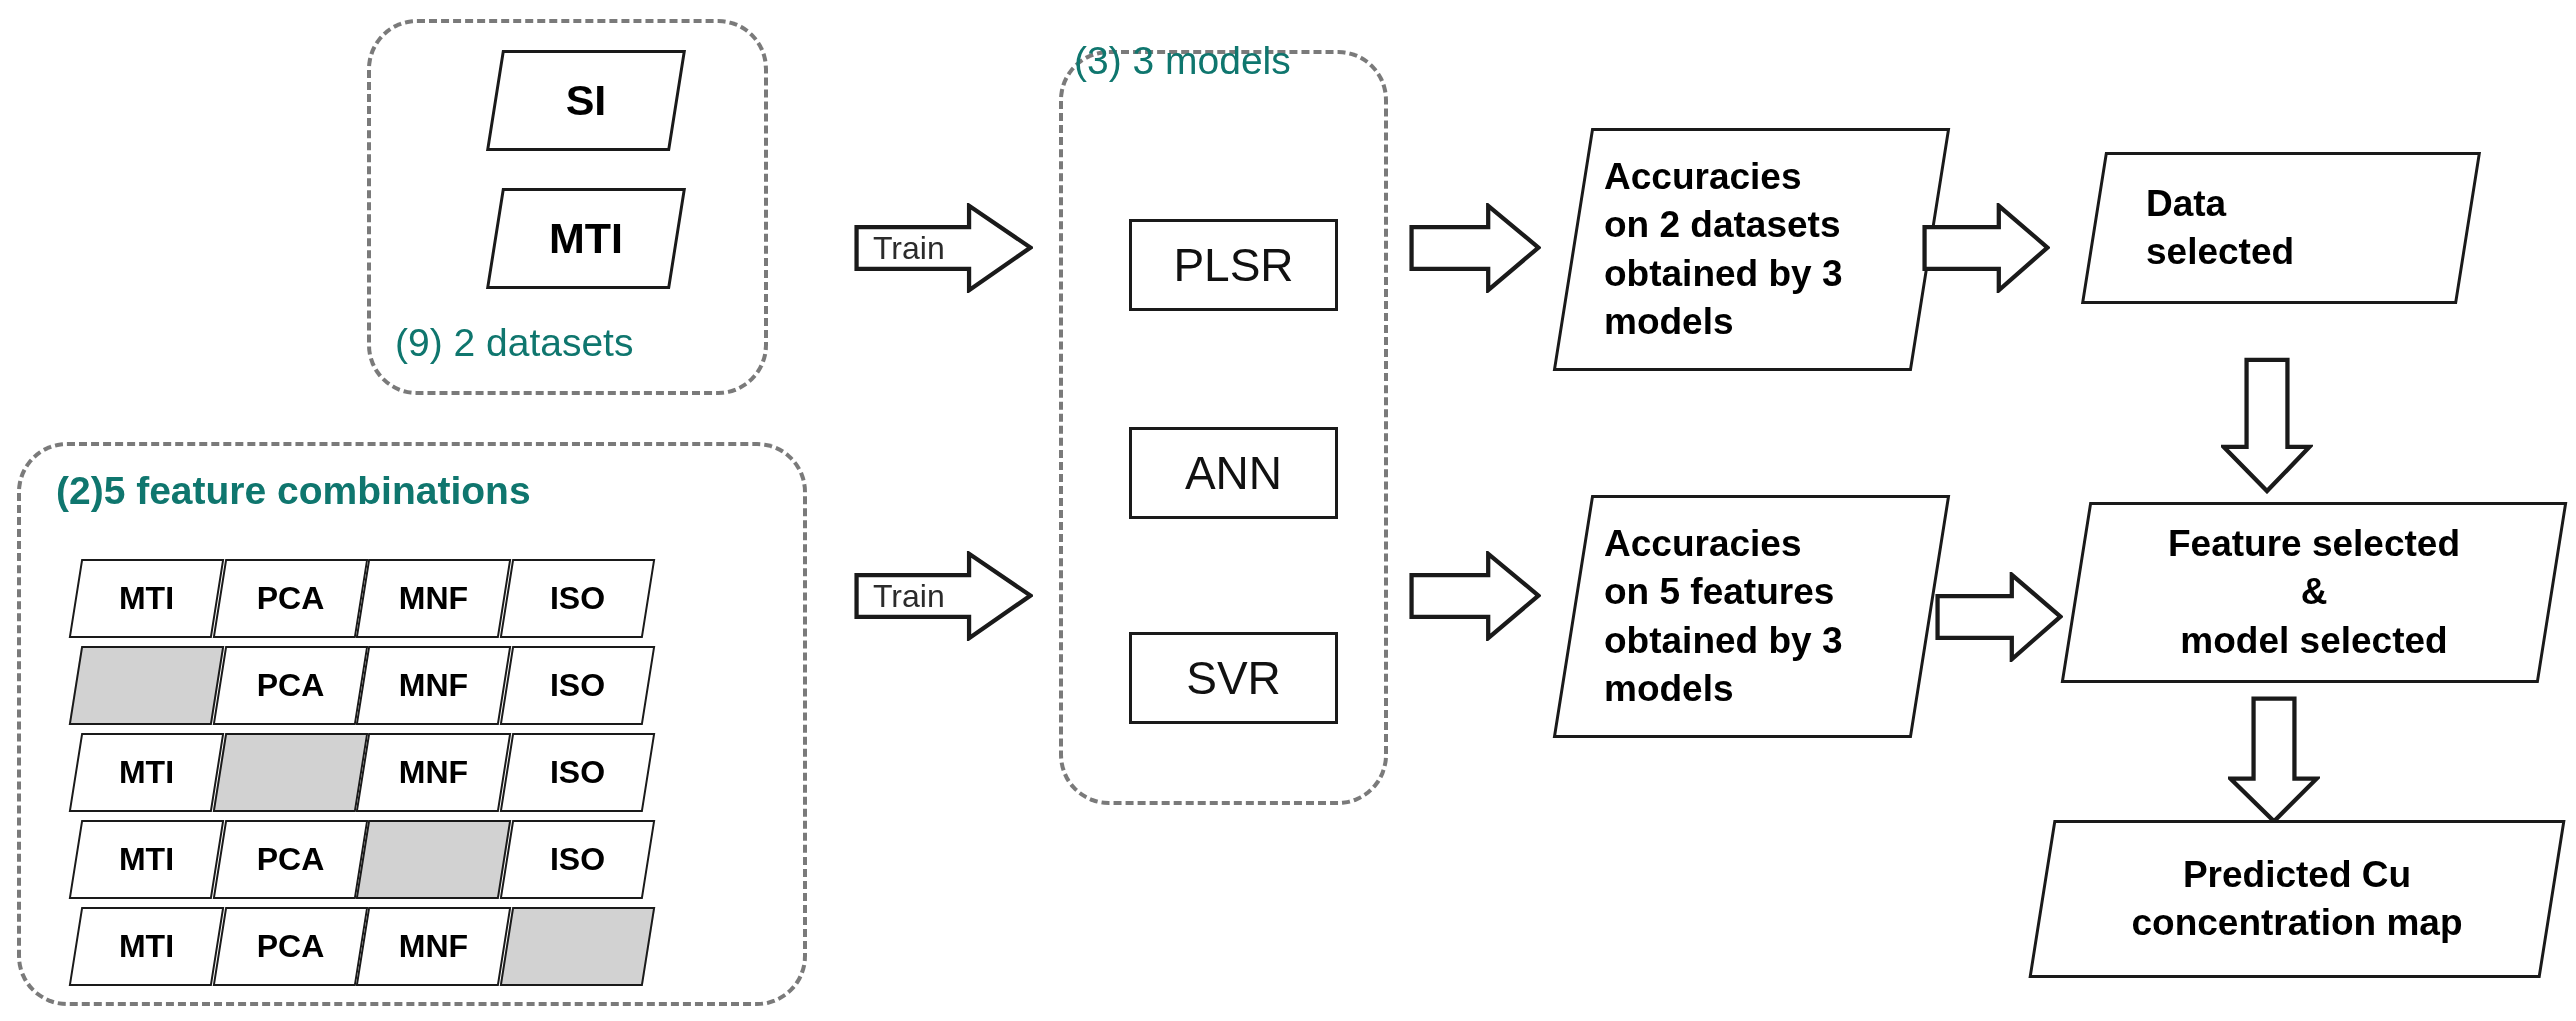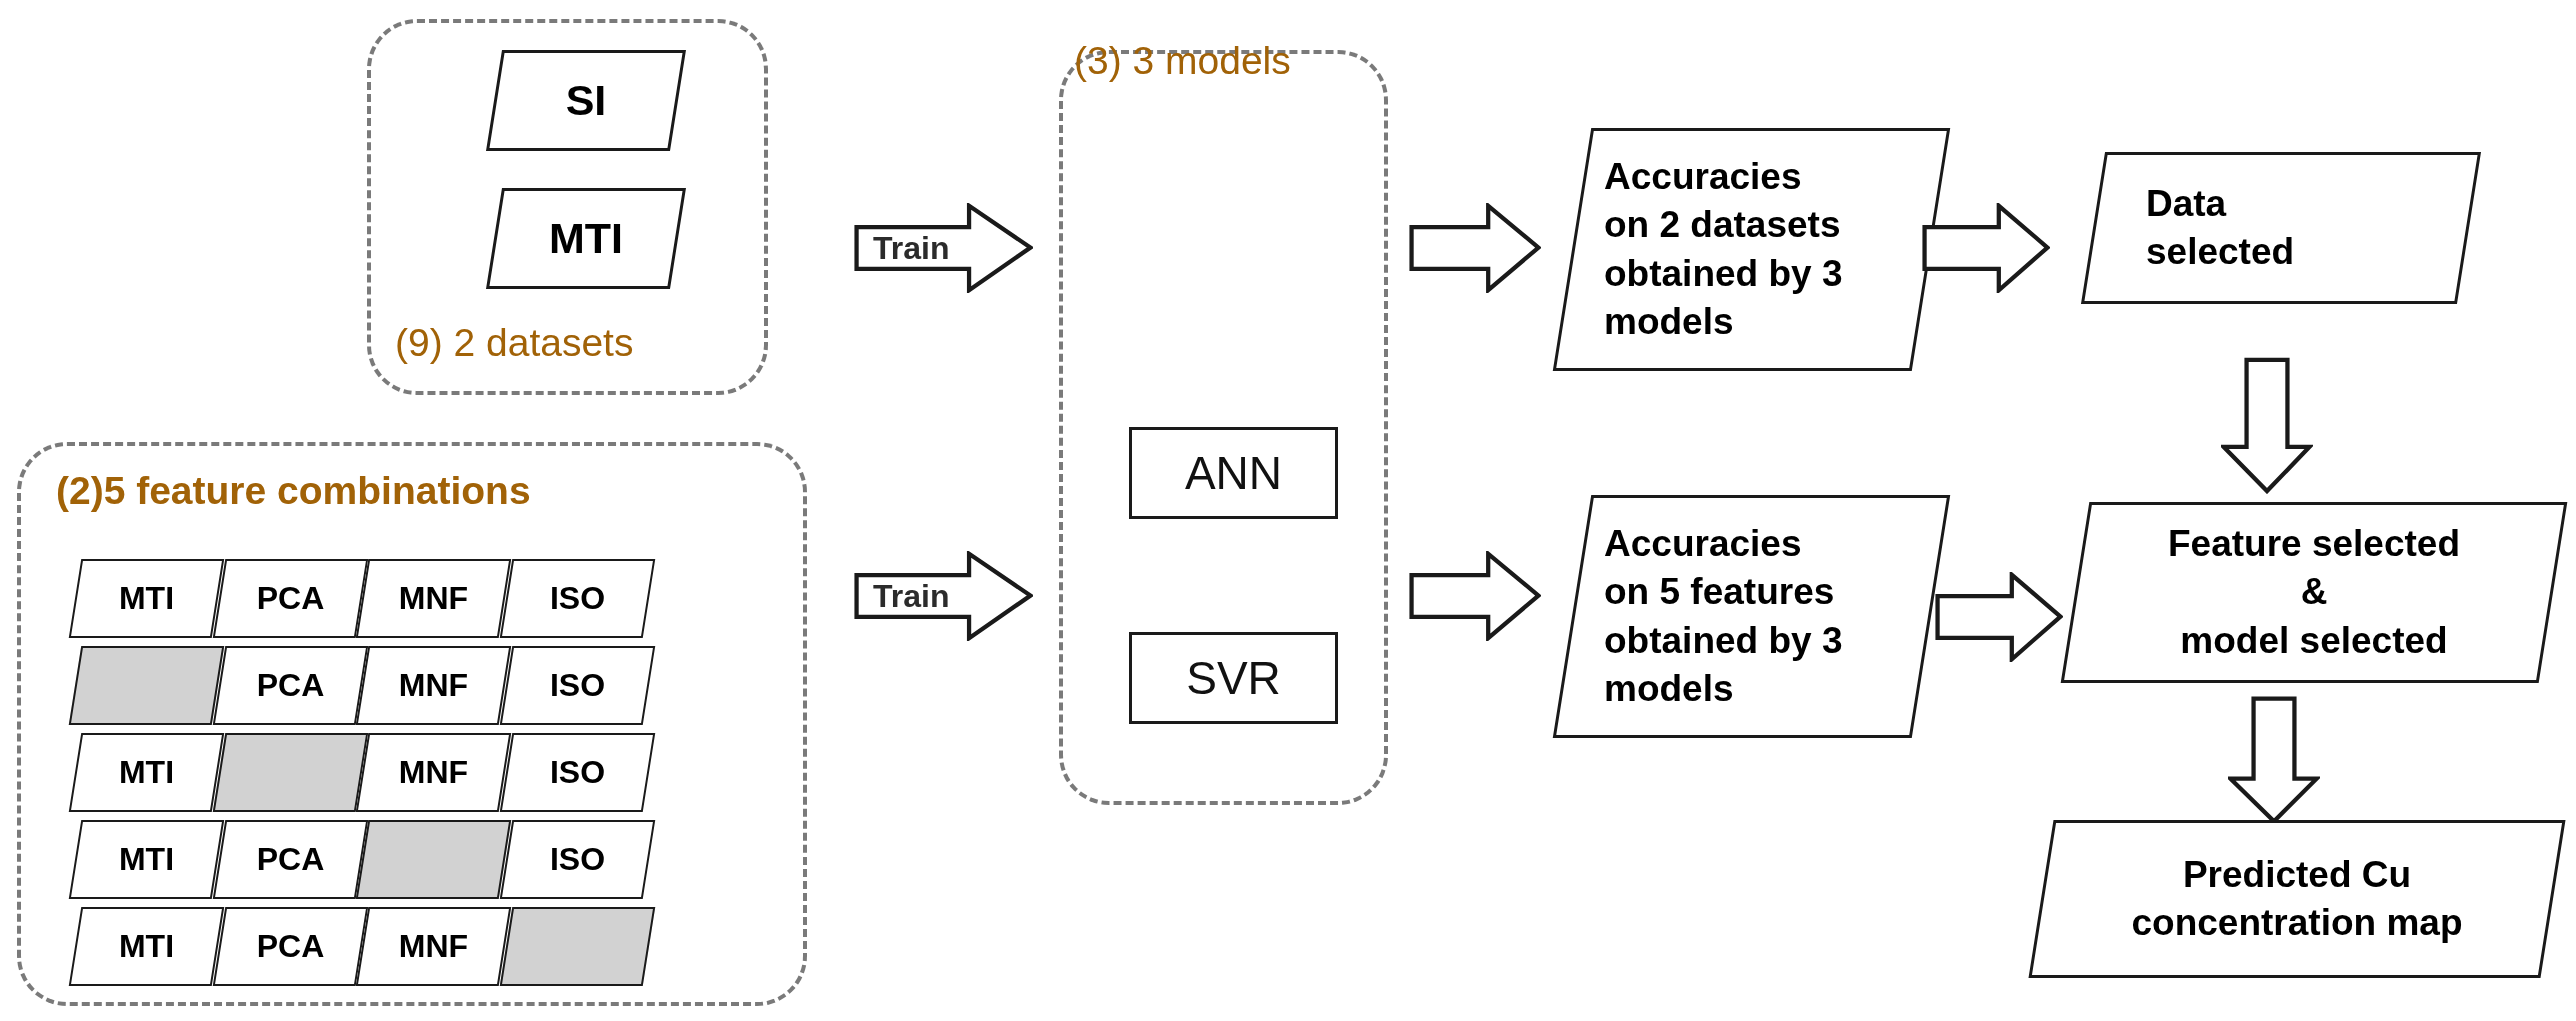--- a/index.html
+++ b/index.html
@@ -19,21 +19,21 @@
   
   .group-box {
     position: absolute;
     border: 4.3px dashed #7a7a7a;
     border-radius: 50px;
     box-sizing: border-box;
     background: transparent;
   }
   .group-label {
     position: absolute;
-    color: #a16207;
+    color: #0f766e;
     font-size: 39px;
     font-weight: 400;
     white-space: nowrap;
     line-height: 1;
     background: transparent;
   }
 
   
   .para {
     position: absolute;
@@ -85,21 +85,21 @@
   }
   .arrow svg { display: block; }
   .arrow-label {
     position: absolute;
     left: 0;
     top: 0;
     display: flex;
     align-items: center;
     color: #2b2b2b;
     font-size: 32px;
-    font-weight: 700;
+    font-weight: 400;
     padding-left: 19px;
     box-sizing: border-box;
   }
 </style>
 </head>
 <body>
 
 <div id="stage">
 
   <div class="group-box" style="left:367px; top:19px; width:401px; height:376px;"></div>
@@ -204,20 +204,23 @@
     <svg width="179" height="90" viewBox="0 0 210 105">
       <polygon points="3,28 135,28 135,3 207,52 135,102 135,77 3,77" fill="#ffffff" stroke="#1a1a1a" stroke-width="5" stroke-linejoin="miter"></polygon>
     </svg>
     <div class="arrow-label" style="width:115px; height:90px;">Train</div>
   </div>
 
   <div class="group-box" style="left:1059px; top:50px; width:329px; height:755px;"></div>
 
   <div class="group-label" style="left:1074px; top:41px;">(3) 3 models</div>
 
+  <div class="rect" style="left:1129px; top:219px; width:209px; height:92px;">
+    <span>PLSR</span>
+  </div>
 
   <div class="rect" style="left:1129px; top:632px; width:209px; height:92px;">
     <span>SVR</span>
   </div>
 
   <div class="rect" style="left:1129px; top:427px; width:209px; height:92px;">
     <span>ANN</span>
   </div>
 
   <div class="arrow" style="left:1409px; top:203px; width:132px; height:90px;">

